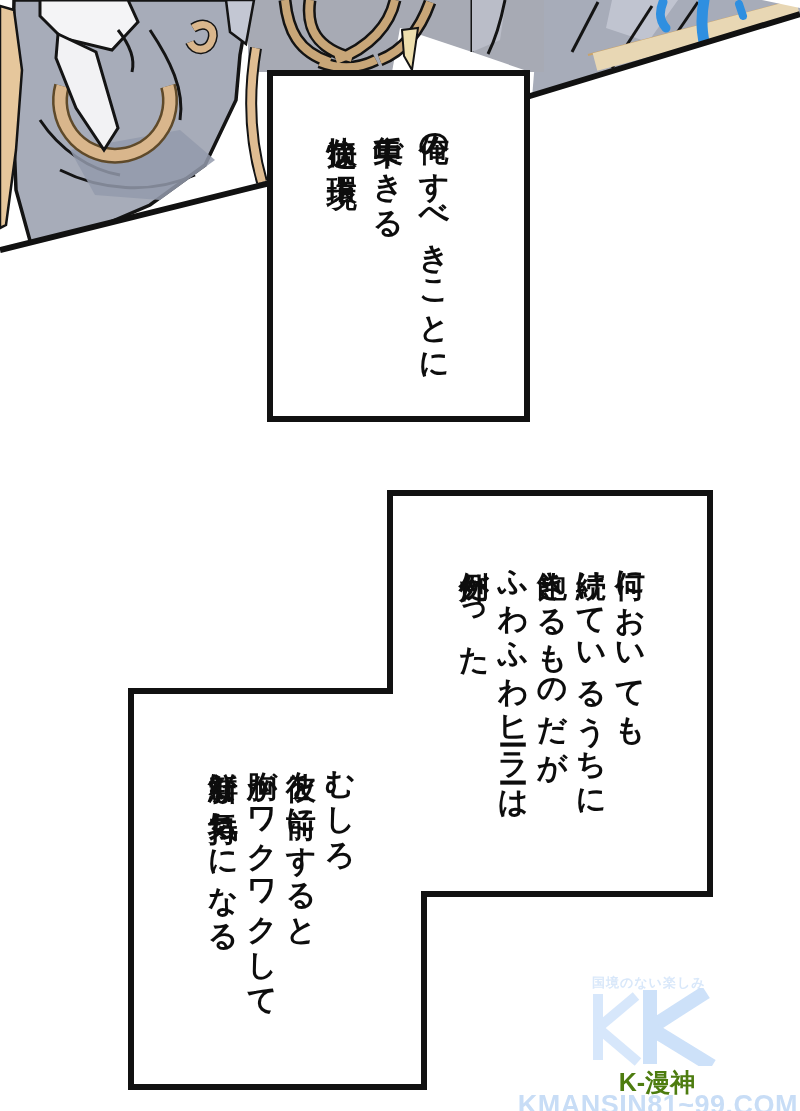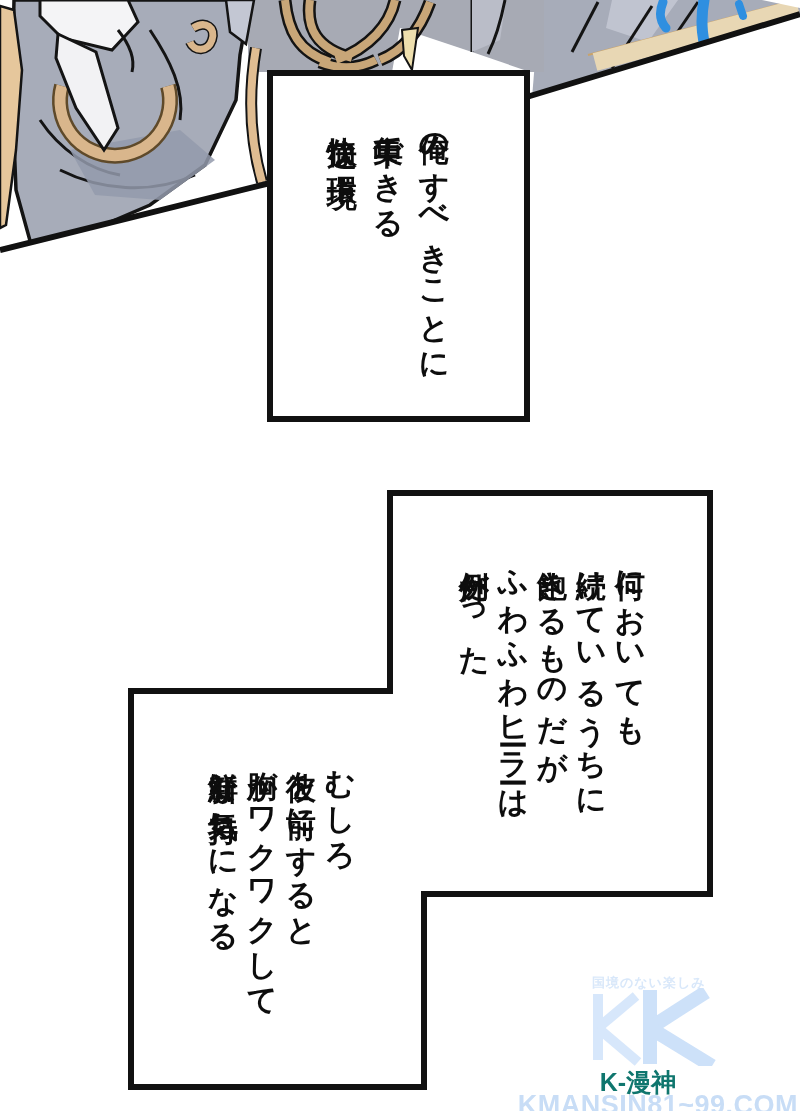--- a/index.html
+++ b/index.html
@@ -32,22 +32,22 @@
     font-family:"Liberation Sans",sans-serif;
     pointer-events:none;
   }
   .wm-tagline{
     position:absolute;left:78px;top:2px;
     font-size:13px;letter-spacing:1px;color:#d9e8fa;font-weight:bold;
     white-space:nowrap;
   }
   .wm-logo{position:absolute;left:70px;top:16px;}
   .wm-name{
-    position:absolute;left:50px;top:94px;width:148px;text-align:center;
-    font-size:25px;font-weight:bold;color:#0f766e;white-space:nowrap;
+    position:absolute;left:69px;top:94px;width:148px;text-align:center;
+    font-size:25px;font-weight:bold;color:#4d7c0f;white-space:nowrap;
   }
   .wm-site{
     position:absolute;right:2px;top:118px;
     font-size:27px;font-weight:bold;letter-spacing:0.5px;color:#c8ddf6;
     white-space:nowrap;
   }
 </style>
 </head>
 <body>
 

